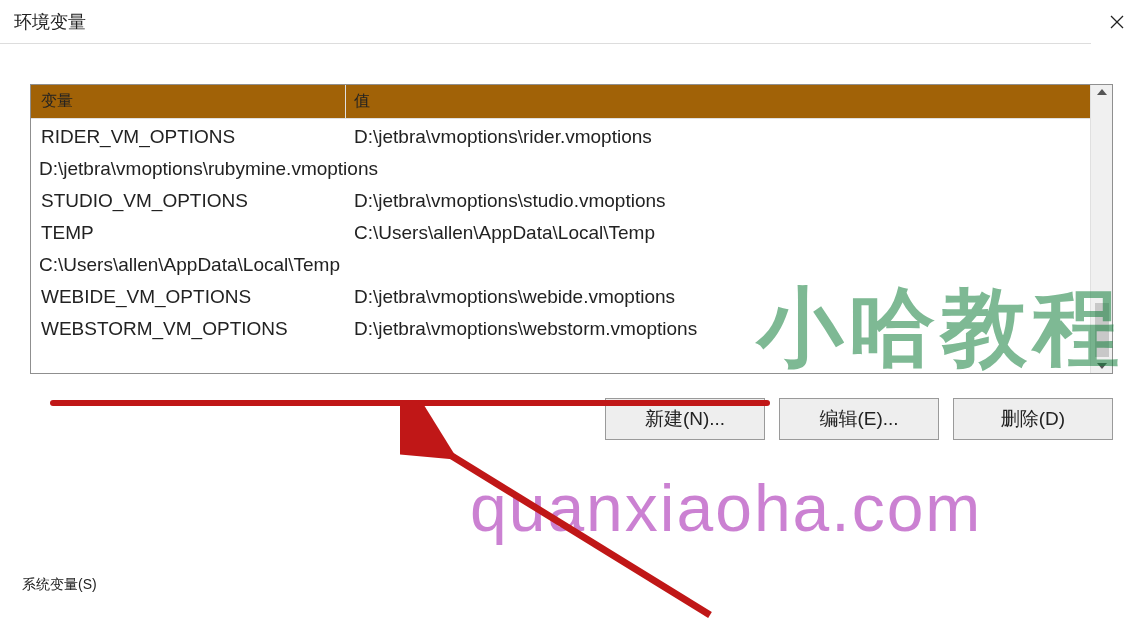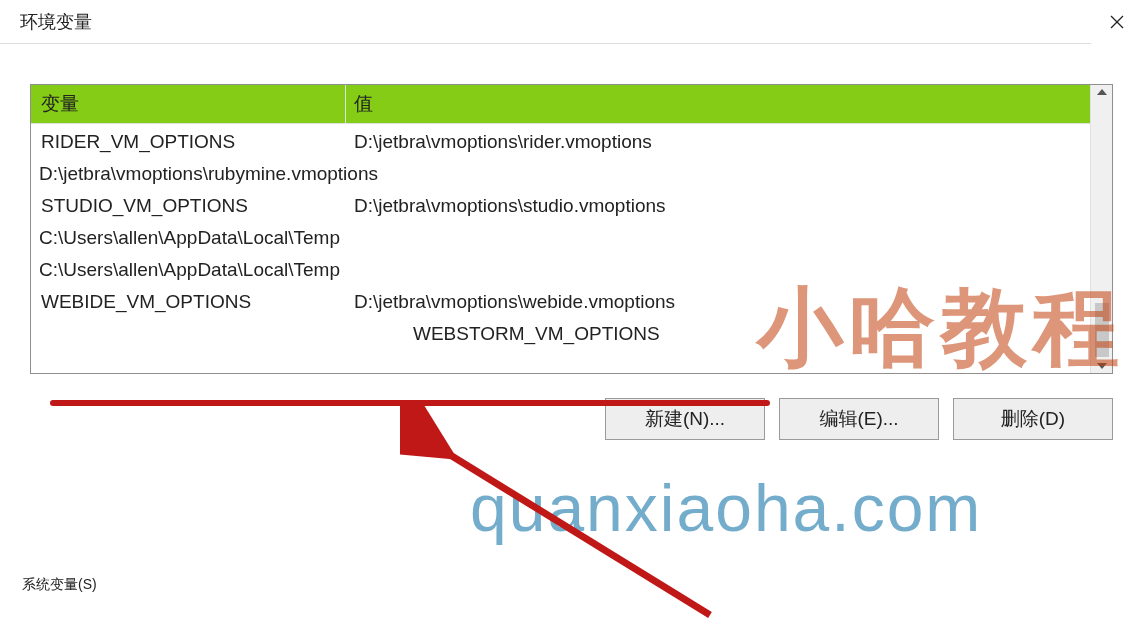--- a/index.html
+++ b/index.html
@@ -11,21 +11,21 @@
     width: 1143px;
     height: 624px;
     position: relative;
     overflow: hidden;
   }
   .titlebar {
     display: flex;
     align-items: center;
     justify-content: space-between;
     height: 44px;
-    padding: 0 0 0 20px;
+    padding: 0 0 0 14px;
     border-bottom: 1px solid #ddd;
     background: #fff;
   }
   .titlebar-title { font-size: 18px; }
   .close-btn {
     width: 52px;
     height: 44px;
     display: flex;
     align-items: center;
     justify-content: center;
@@ -43,23 +43,23 @@
     border: 1px solid #8f8f8f;
     background: #fff;
     display: flex;
     height: 290px;
     position: relative;
   }
   .list-content { flex: 1; overflow: hidden; }
   .list-header {
     display: flex;
     border-bottom: 1px solid #e0e0e0;
-    font-size: 19px;
+    font-size: 16px;
     color: #222;
-    background: #84cc16;
+    background: #a16207;
   }
   .col-name { width: 315px; padding: 6px 0 6px 10px; border-right: 1px solid #e0e0e0; }
   .col-value { flex: 1; padding: 6px 0 6px 8px; }
   .rows { padding: 2px 0; }
   .row {
     display: flex;
     font-size: 19px;
     line-height: 32px;
     justify-content: center;
   }
@@ -120,30 +120,30 @@
     border-radius: 3px;
   }
   .arrow-annot {
     position: absolute;
     pointer-events: none;
   }
   .watermark1 {
     position: absolute;
     font-size: 86px;
     font-weight: 600;
-    color: #c2410c;
+    color: #15803d;
     opacity: 0.55;
     letter-spacing: 6px;
     pointer-events: none;
     white-space: nowrap;
   }
   .watermark2 {
     position: absolute;
     font-size: 66px;
-    color: #0369a1;
+    color: #a21caf;
     opacity: 0.55;
     letter-spacing: 2px;
     pointer-events: none;
     white-space: nowrap;
   }
 </style>
 </head>
 <body>
 
 <div class="titlebar">
@@ -170,31 +170,33 @@
           <div class="c2">D:\jetbra\vmoptions\rider.vmoptions</div>
         </div>
         <div class="row">
           <div class="c2">D:\jetbra\vmoptions\rubymine.vmoptions</div>
         </div>
         <div class="row">
           <div class="c1">STUDIO_VM_OPTIONS</div>
           <div class="c2">D:\jetbra\vmoptions\studio.vmoptions</div>
         </div>
         <div class="row">
+          <div class="c1">TEMP</div>
           <div class="c2">C:\Users\allen\AppData\Local\Temp</div>
         </div>
         <div class="row">
           <div class="c2">C:\Users\allen\AppData\Local\Temp</div>
         </div>
         <div class="row">
           <div class="c1">WEBIDE_VM_OPTIONS</div>
           <div class="c2">D:\jetbra\vmoptions\webide.vmoptions</div>
         </div>
         <div class="row">
           <div class="c1">WEBSTORM_VM_OPTIONS</div>
+          <div class="c2">D:\jetbra\vmoptions\webstorm.vmoptions</div>
         </div>
       </div>
     </div>
     <div class="scrollbar">
       <div class="sb-arrow up"></div>
       <div class="sb-spacer"></div>
       <div class="sb-thumb"></div>
       <div class="sb-arrow down"></div>
     </div>
   </div>

